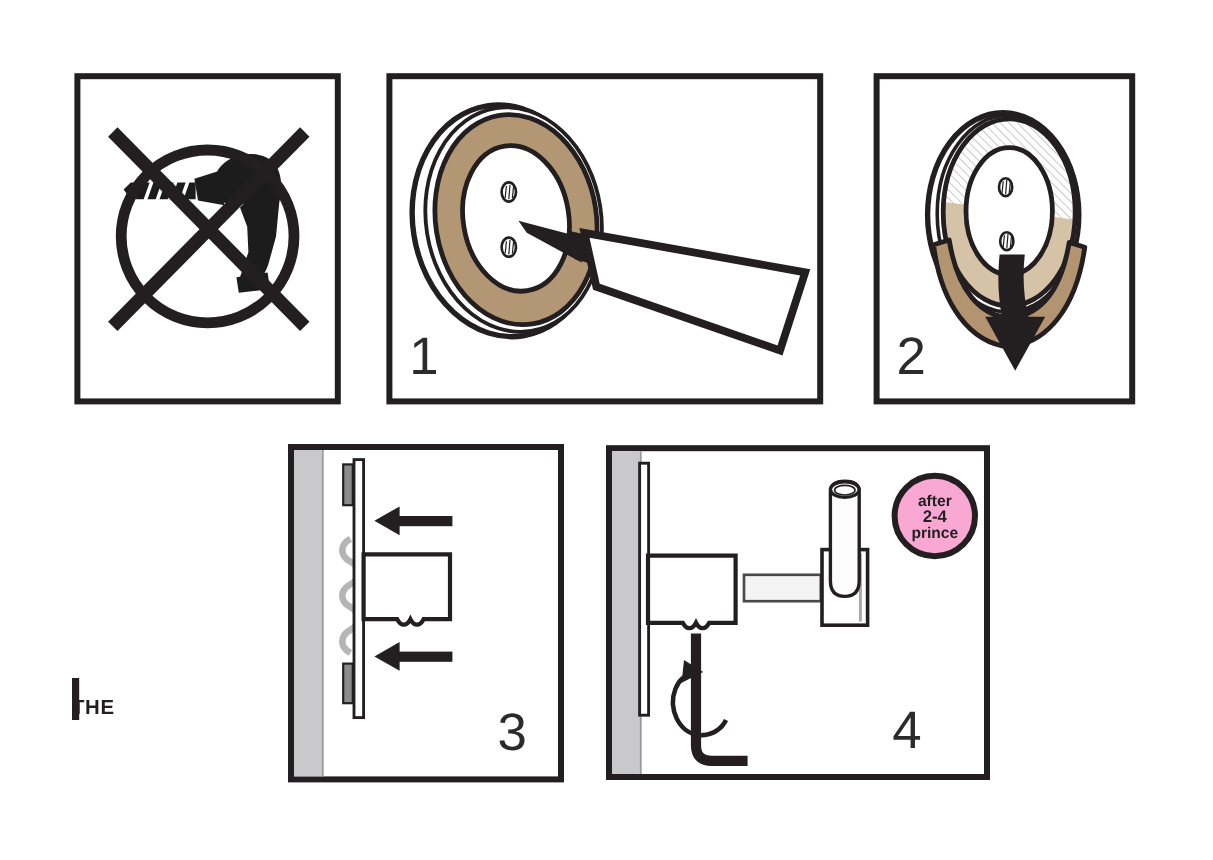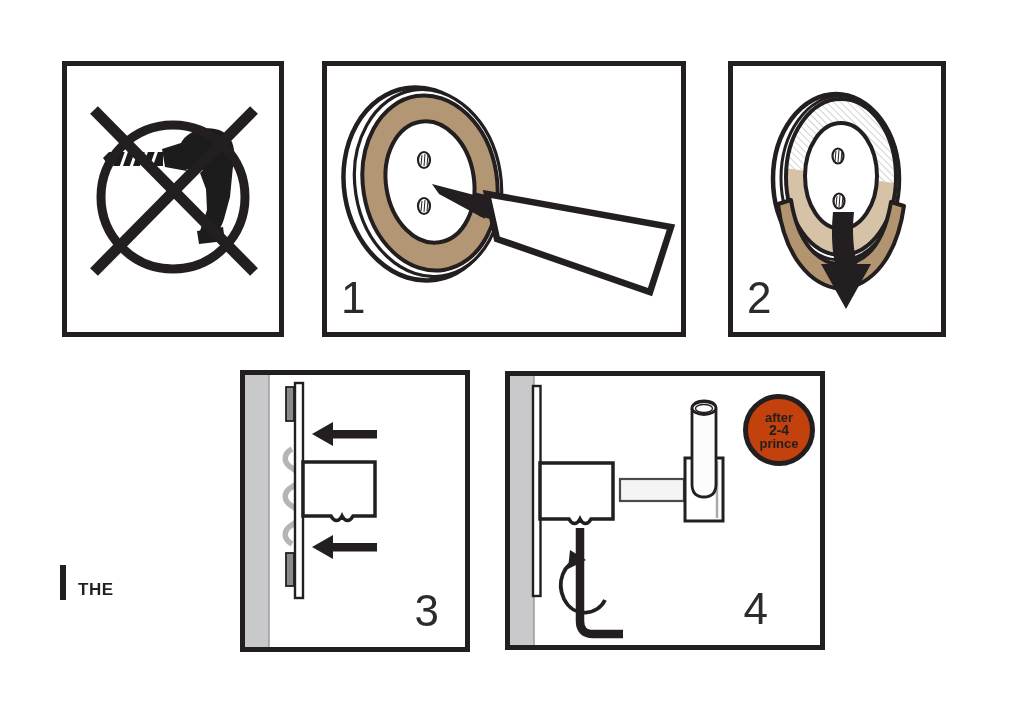--- a/index.html
+++ b/index.html
@@ -11,27 +11,27 @@
   #panel-step1{left:322px;top:61px;width:364px;height:276px;}
   #panel-step2{left:728px;top:61px;width:218px;height:276px;}
   #panel-step3{left:240px;top:370px;width:230px;height:282px;}
   #panel-step4{left:505px;top:371px;width:320px;height:279px;}
   .step-number{position:absolute;font-size:44px;font-weight:400;color:#2b2b2b;line-height:1;letter-spacing:0px;}
   .num-bl{left:14px;bottom:12px;}
   .num-br{bottom:14px;}
   #panel-step3 .num-br{right:26px;}
   #panel-step4 .num-br{right:52px;}
   .badge{position:absolute;left:233px;top:18px;width:62px;height:62px;border:5px solid #231f20;border-radius:50%;
-         background:#c2410c;display:flex;flex-direction:column;align-items:center;justify-content:center;
+         background:#f9a8d4;display:flex;flex-direction:column;align-items:center;justify-content:center;
          font-weight:700;line-height:13px;text-align:center;}
   .badge .b1,.badge .b3{font-size:13px;}
   .badge .b2{font-size:14px;}
   .logo{position:absolute;left:56px;top:584px;color:#231f20;}
   .logo-prince{font-size:50px;font-weight:700;letter-spacing:-2px;line-height:44px;}
-  .logo-the{position:relative;font-size:17px;font-weight:700;letter-spacing:0.5px;margin:-4px 0 6px 4px;padding-left:18px;}
+  .logo-the{position:relative;font-size:17px;font-weight:700;letter-spacing:0.5px;margin:-4px 0 6px 4px;padding-left:0;}
   .logo-the::before{content:"";position:absolute;left:0;top:-15px;width:6px;height:35px;background:#231f20;}
 </style>
 </head>
 <body>
 
 <div class="sheet">
 
   <section class="panel" id="panel-nodrill">
     <svg width="212" height="266" viewBox="0 0 212 266">
       <g fill="#1c1c1c">

